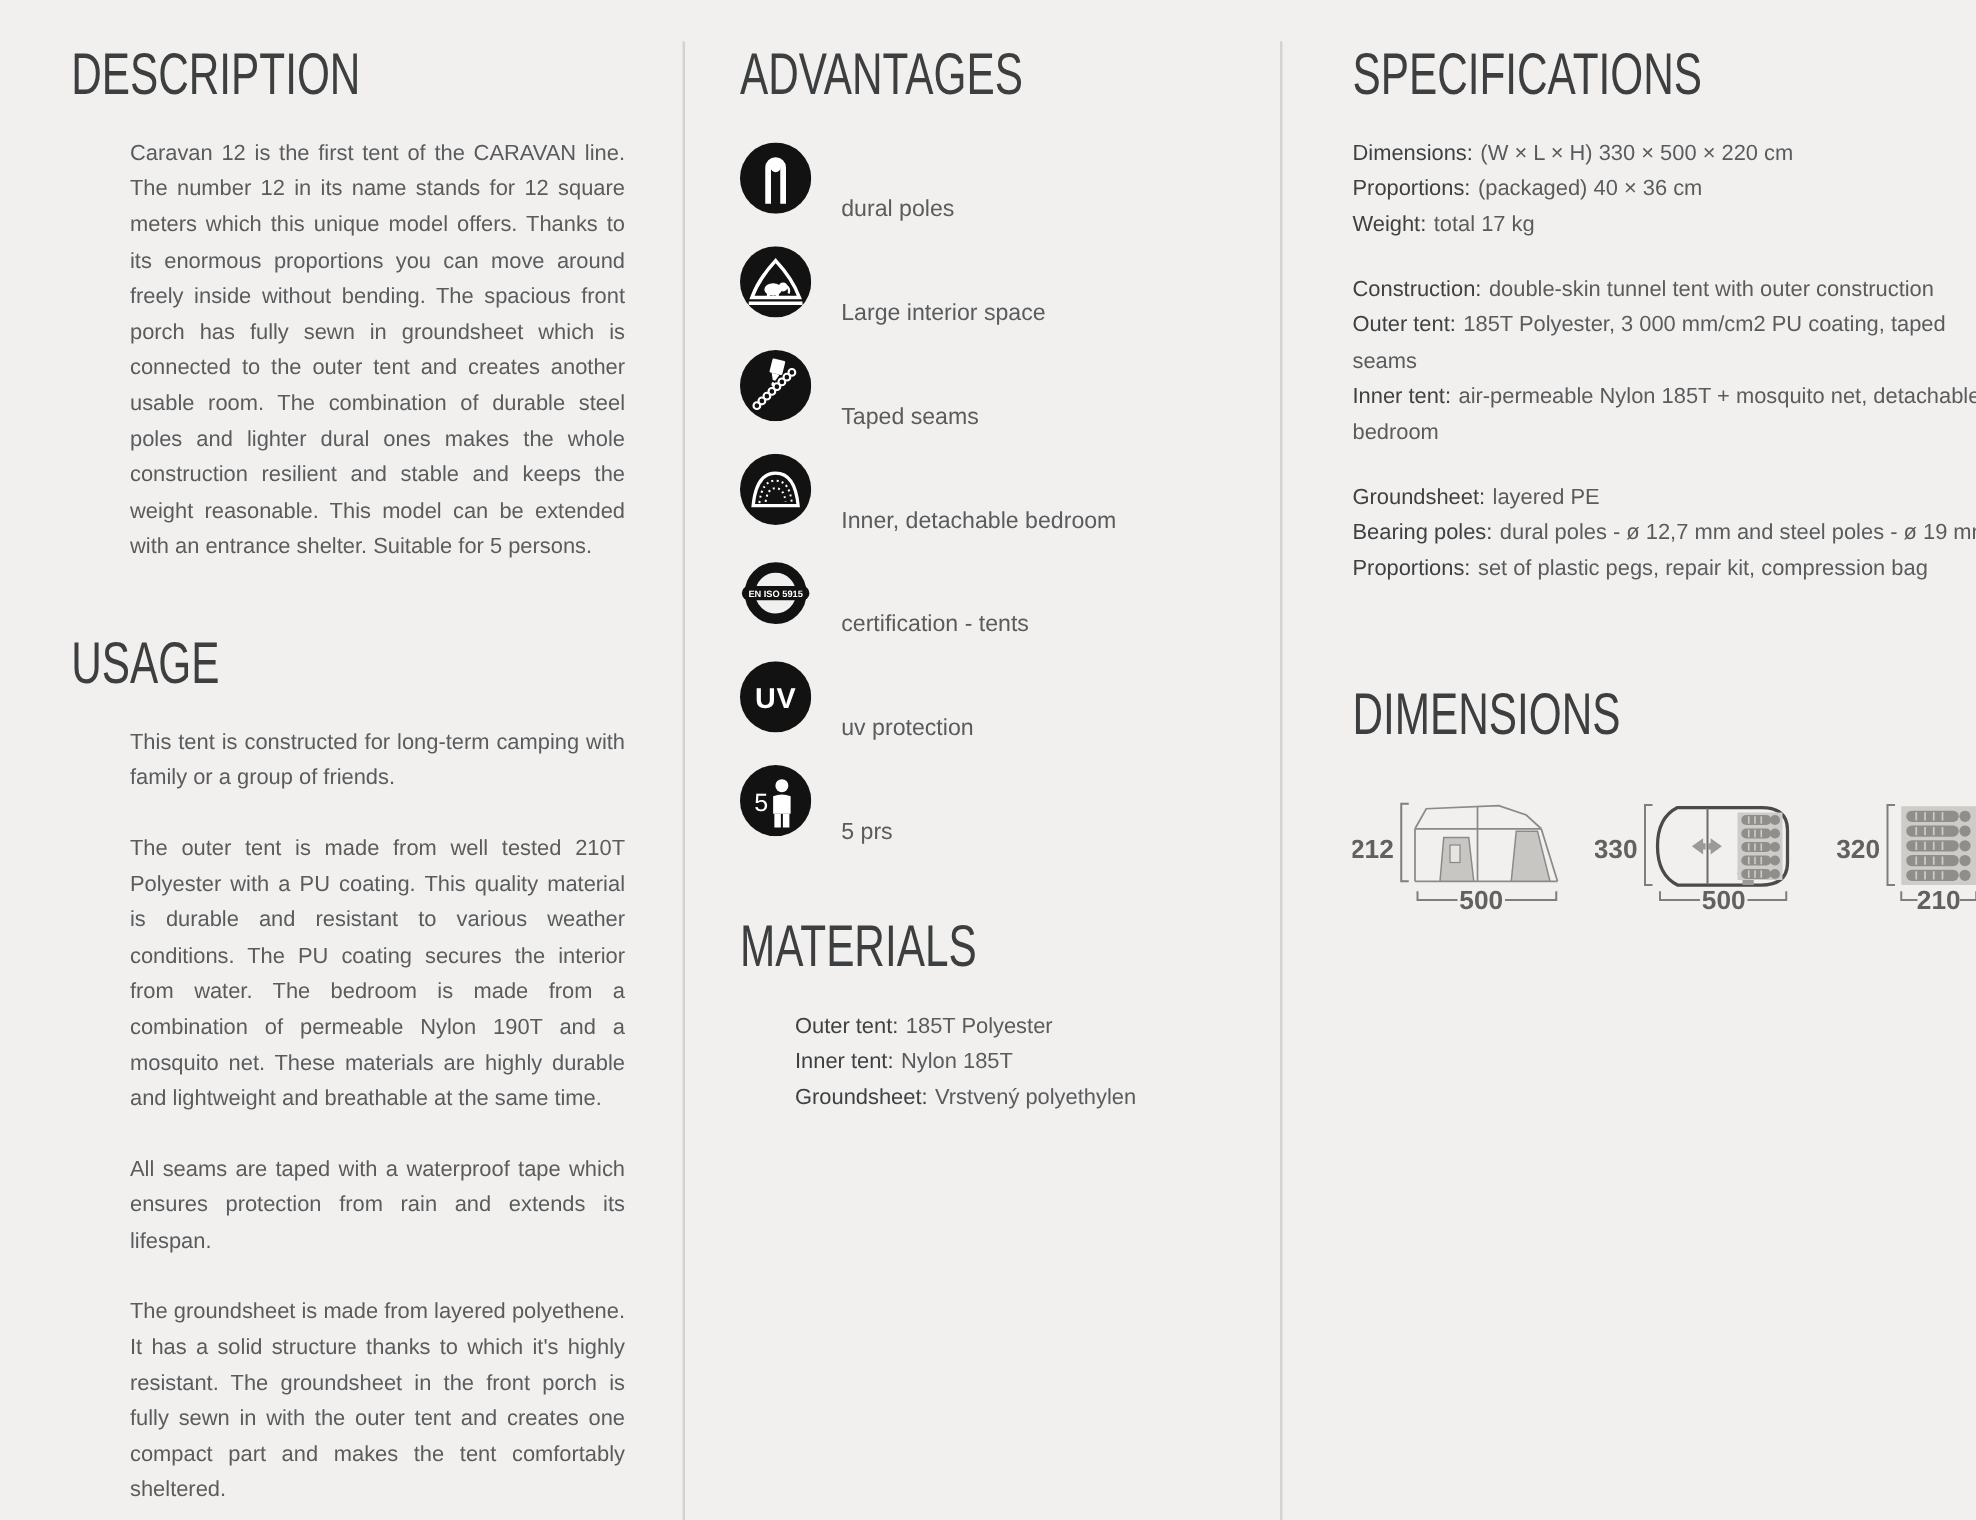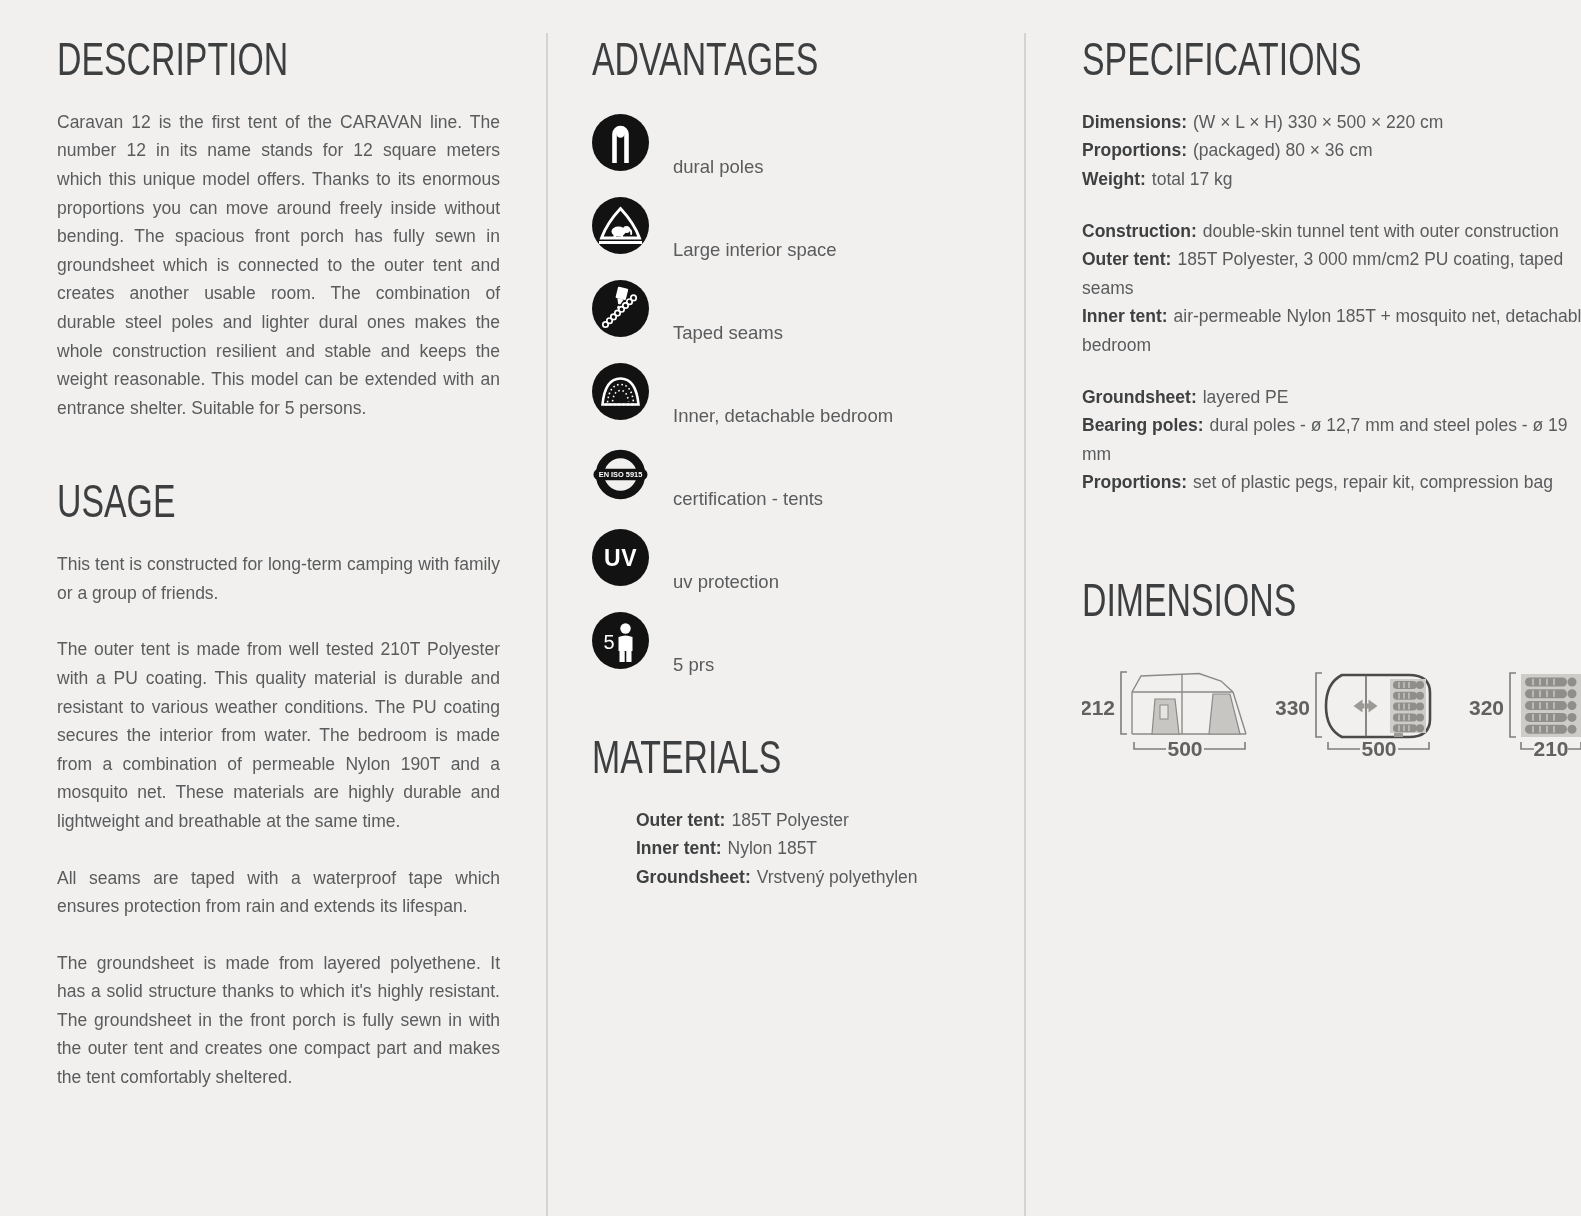--- a/index.html
+++ b/index.html
@@ -38,40 +38,41 @@
     transform: scaleX(0.72);
     transform-origin: left center;
     white-space: nowrap;
     margin-bottom: 24px;
   }
   .para {
     font-size: 17.5px;
     line-height: 28.6px;
     color: #5a5b5d;
     margin-bottom: 28px;
+    margin-left: 47px;
   }
   .justify { text-align: justify; }
   .usage-heading { margin-top: 54px; }
   .materials-heading { margin-top: 56px; }
   .dims-heading { margin-top: 78px; }
 
   
   .adv-list { list-style: none; margin-top: 4px; }
   .adv-item {
     display: flex; align-items: center;
     gap: 24px;
     margin-bottom: 13px;
   }
   .adv-icon { width: 57px; height: 57px; flex: 0 0 57px; display: block; }
   .adv-icon svg { display: block; }
   .adv-label { font-size: 18.5px; color: #5a5b5d; margin-top: 48px; }
 
   
   .spec { font-size: 17.5px; line-height: 28.6px; color: #5a5b5d; }
-  .spec b { color: #3f4042; font-weight: 700; margin-right: 6px; }
+  .spec b { color: #3f4042; font-weight: 400; margin-right: 6px; }
   .spec-group { margin-bottom: 23px; }
   .mat-group { margin-top: 2px; margin-left: 44px; }
 
   
   .figures {
     display: flex; align-items: flex-start; gap: 14px;
     margin-top: 38px;
   }
   .figures svg { display: block; }
   .dim-num {
@@ -215,21 +216,21 @@
         <p class="spec"><b>Inner tent:</b><span>Nylon 185T</span></p>
         <p class="spec"><b>Groundsheet:</b><span>Vrstvený polyethylen</span></p>
       </div>
     </section>
 
     <section class="col col-right">
       <h2 class="heading">SPECIFICATIONS</h2>
 
       <div class="spec-group">
         <p class="spec"><b>Dimensions:</b><span>(W × L × H) 330 × 500 × 220 cm</span></p>
-        <p class="spec"><b>Proportions:</b><span>(packaged) 80 × 36 cm</span></p>
+        <p class="spec"><b>Proportions:</b><span>(packaged) 40 × 36 cm</span></p>
         <p class="spec"><b>Weight:</b><span>total 17 kg</span></p>
       </div>
 
       <div class="spec-group">
         <p class="spec"><b>Construction:</b><span>double-skin tunnel tent with outer construction</span></p>
         <p class="spec"><b>Outer tent:</b><span>185T Polyester, 3 000 mm/cm2 PU coating, taped seams</span></p>
         <p class="spec"><b>Inner tent:</b><span>air-permeable Nylon 185T + mosquito net, detachable bedroom</span></p>
       </div>
 
       <div class="spec-group">

